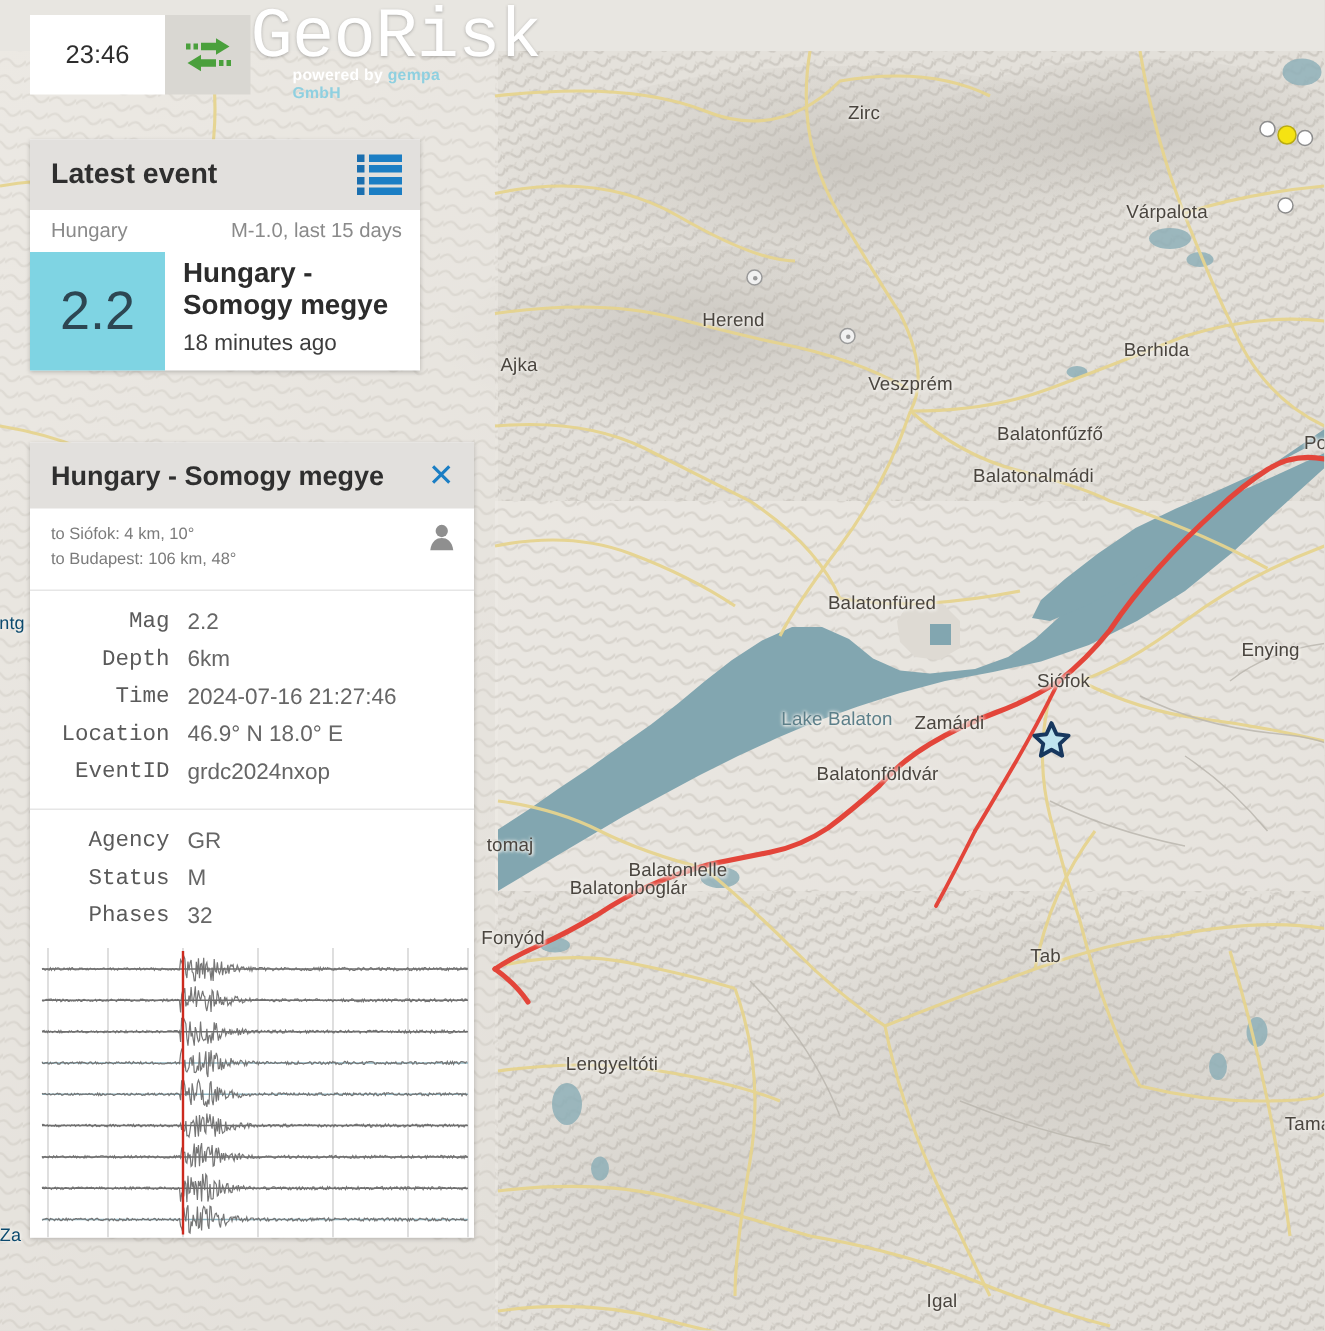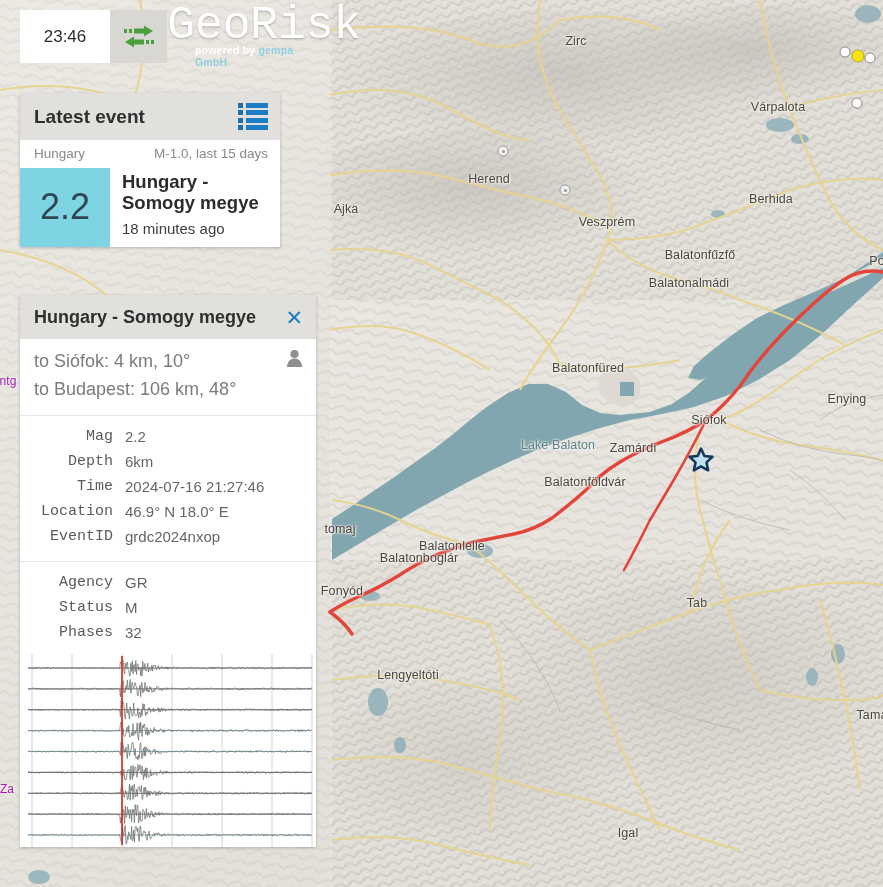--- a/index.html
+++ b/index.html
@@ -4,31 +4,31 @@
 <style>
   * { box-sizing: border-box; margin: 0; padding: 0; }
   html, body {
     width: 883px; height: 887px;
     font-family: "Liberation Sans", sans-serif;
     overflow: hidden; background: #e8e6e1;
   }
   #app { position: relative; width: 883px; height: 887px; }
 
   
-  #map { position: absolute; inset: 0; background: #ddd9d2; overflow: hidden; }
+  #map { position: absolute; inset: 0; background: #ddd9d2; overflow: hidden; margin-top: 34px; }
   #map-relief { position: absolute; inset: 0; }
   .lake { position: absolute; fill: #82a6b0; }
   .map-label {
     position: absolute; color: #4a453f; font-size: 12.5px;
     white-space: nowrap; letter-spacing: .1px;
     text-shadow: 0 0 3px #f2f0ec, 0 0 2px #f2f0ec, 1px 1px 2px #f2f0ec;
     transform: translate(-50%, -50%);
   }
   .map-label.water { color: #5c7f89; }
-  .map-label.faint { color: #a21caf; font-size: 12px; }
+  .map-label.faint { color: #0c4a6e; font-size: 12px; }
 
   .station {
     position: absolute; width: 11px; height: 11px; border-radius: 50%;
     background: #ffffff; border: 1.3px solid #8d8d8d;
     transform: translate(-50%,-50%);
   }
   .station.hl { background: #f5e312; border-color: #b9ab12; width: 13px; height: 13px;}
   .station.ring { background: #f1f1f1; border: 1.4px solid #9a9a9a; }
   .station.ring::after {
     content:""; position:absolute; left:50%; top:50%;
@@ -101,21 +101,21 @@
     background: #e2e0dd; height: 44px; display: flex; align-items: center;
     justify-content: space-between; padding: 0 13px 0 14px;
   }
   #detail-head h3 { font-size: 18px; font-weight: bold; color: #2f2f2f; }
   #close-btn { color: #1b7ec4; font-size: 21px; line-height: 1; cursor: pointer; }
 
   #dist-block {
     position: relative; padding: 9px 14px 11px 14px;
     border-bottom: 1px solid #e6e6e6; margin: 0 0px;
   }
-  .dist-line { font-size: 18px; color: #7b7b7b; line-height: 1.55; }
+  .dist-line { font-size: 11px; color: #7b7b7b; line-height: 1.55; }
   #person-icon { position: absolute; right: 13px; top: 10px; }
 
   table.kv { width: 100%; border-collapse: collapse; }
   table.kv td { font-size: 15px; padding: 4px 0; }
   table.kv td.k {
     width: 105px; text-align: right; color: #5a5a5a; padding-right: 12px; font-family: Liberation Mono, monospace;
   }
   table.kv td.v { color: #666666; }
   td.v.mag { color: #6fc9da; }
   td.v.status { color: #8cba52; }

